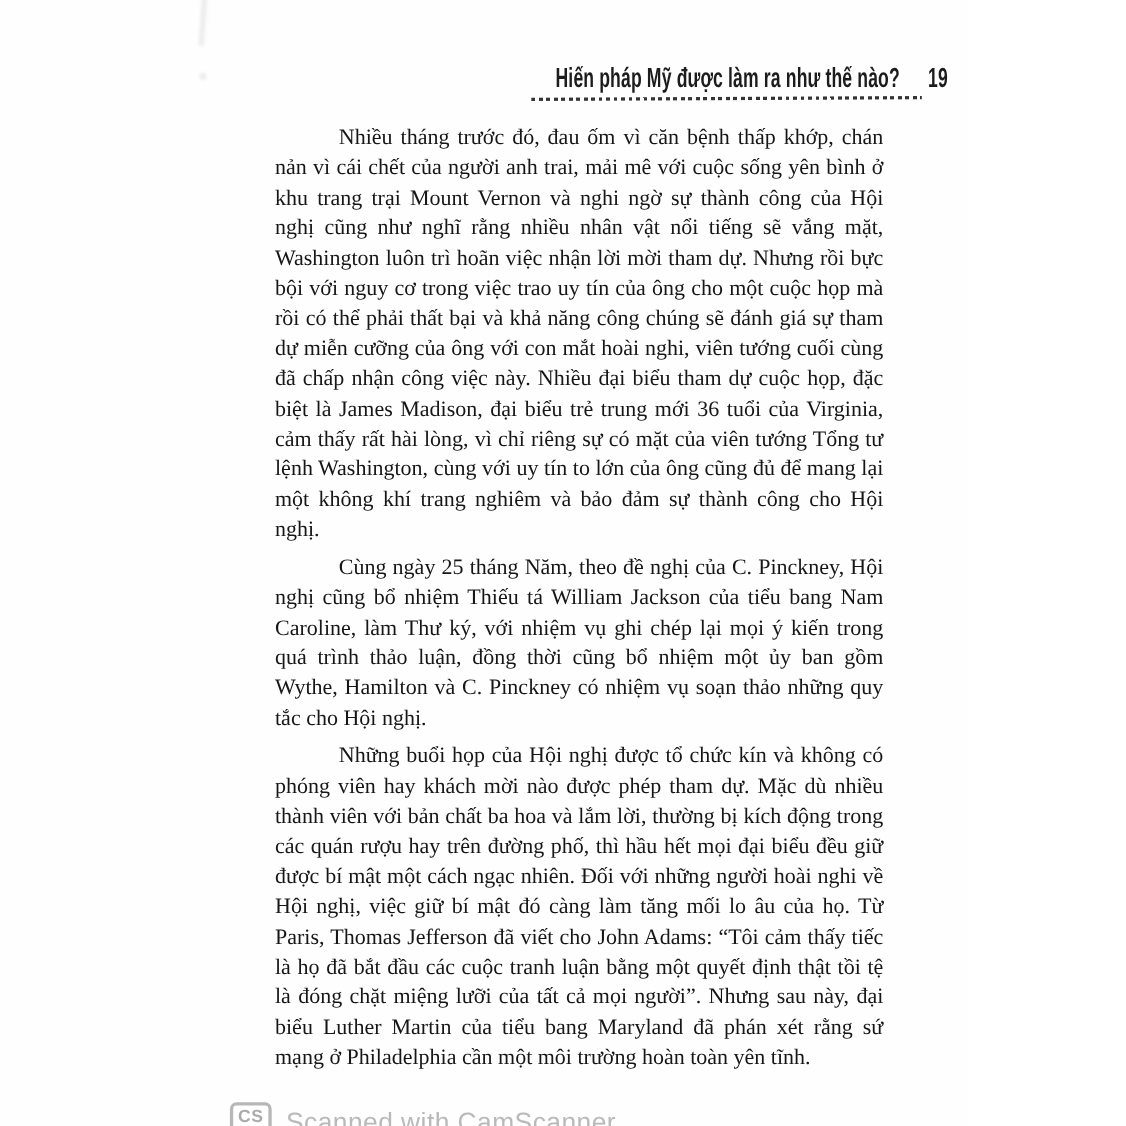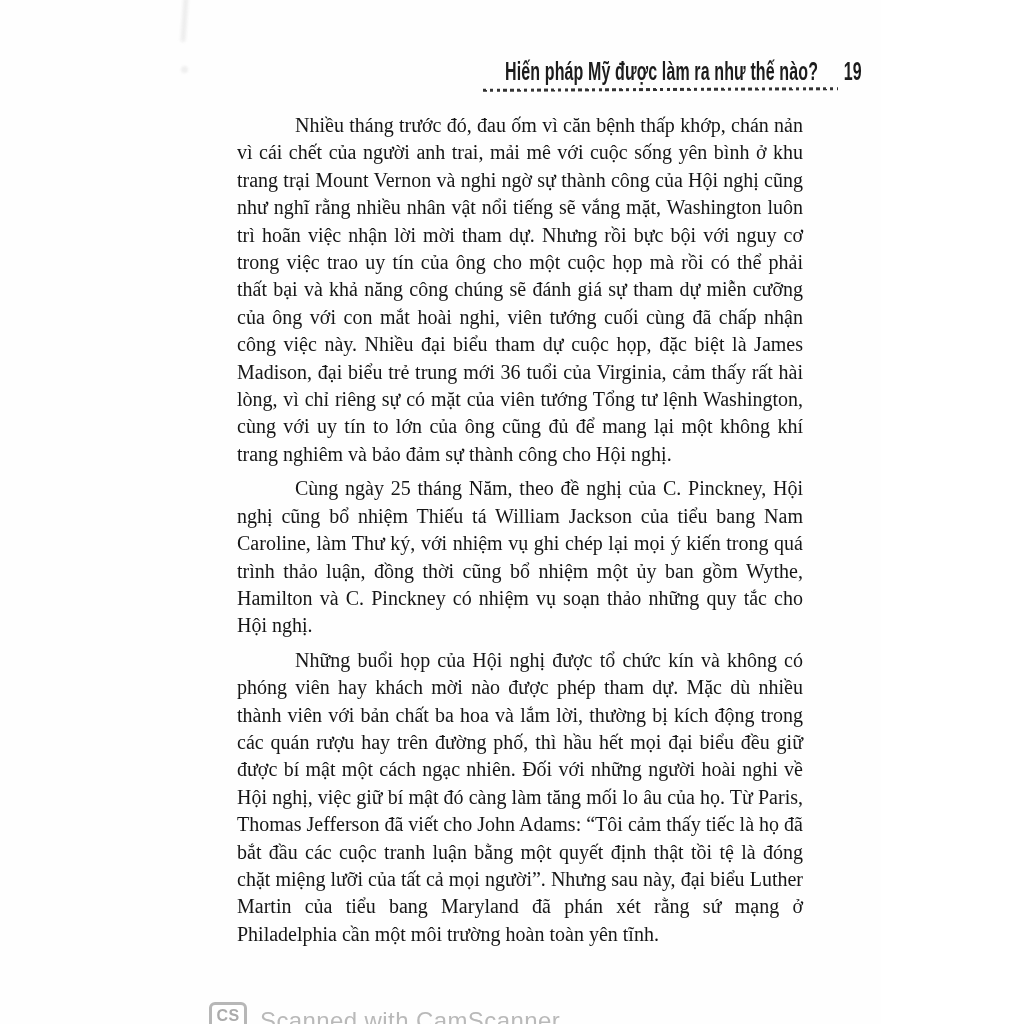--- a/index.html
+++ b/index.html
@@ -68,21 +68,21 @@
     position: absolute;
     left: 237px;
     top: 112px;
     width: 566px;
     font-size: 20px;
     line-height: 27.4px;
     color: #161616;
     text-align: justify;
   }
   .body-text p {
-    margin: 0 0 7px 0;
+    margin: 0 0 7px 13px;
     text-indent: 58px;
   }
   
   .watermark {
     position: absolute;
     left: 209px;
     top: 1002px;
     display: flex;
     align-items: center;
     gap: 13px;

